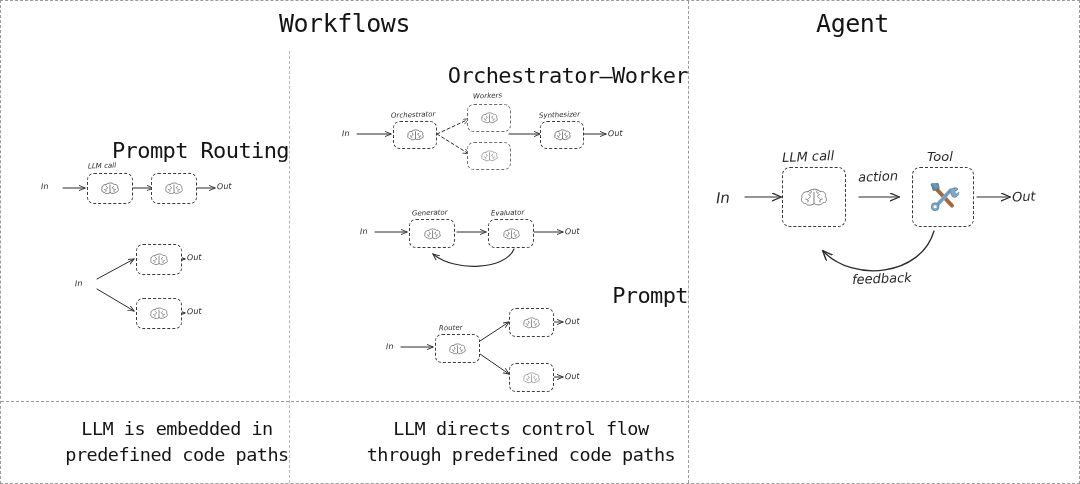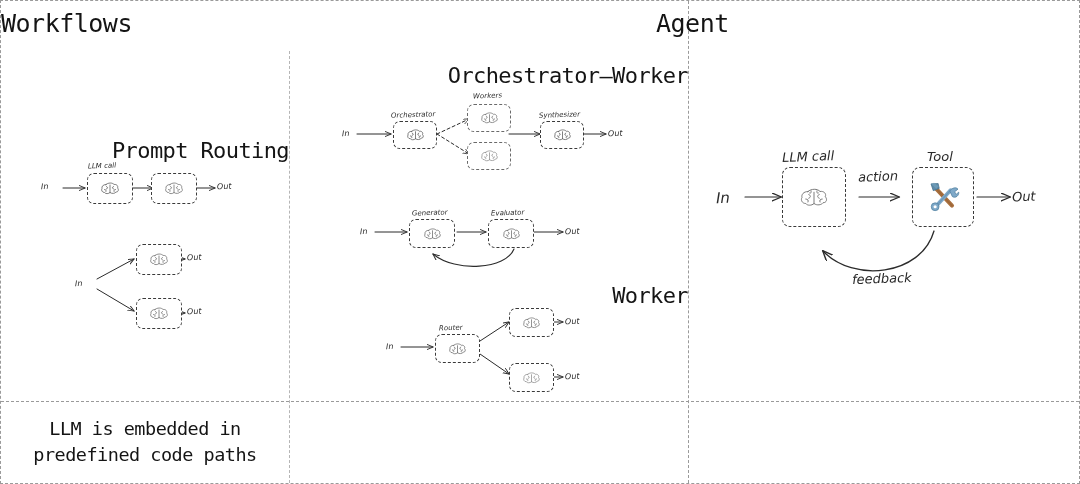--- a/index.html
+++ b/index.html
@@ -31,20 +31,21 @@
     position: absolute;
     left: 0; right: 0;
     height: 0;
     border-top: 1px dashed #9a9a9a;
   }
 
   
   .hdr {
     position: absolute;
     top: 8px;
+    text-align: center;
     font-size: 25px;
     letter-spacing: -0.5px;
     color: #141414;
     white-space: nowrap;
   }
   #hdr-workflows { left: 0; width: 687px; }
   #hdr-agent { left: 655px; width: 393px; }
 
   
   .sec-title {
@@ -108,20 +109,21 @@
     height: 83px;
     display: flex;
     align-items: center;
     justify-content: center;
     text-align: center;
     font-size: 18.5px;
     line-height: 26px;
     letter-spacing: -0.5px;
     color: #141414;
     box-sizing: border-box;
+    margin-left: 32px;
   }
 </style>
 </head>
 <body>
 
 <div class="page">
 
   <div class="v-divider outer" style="left:687px;"></div>
   <div class="v-divider" style="left:288px; top:50px;"></div>
   <div class="h-divider" style="top:400px;"></div>
@@ -338,21 +340,21 @@
         <path d="M13,11 C16,12 16,15 13,16"></path>
         <path d="M27,11 C24,12 24,15 27,16"></path>
         <path d="M9,17 C12,17 13,19 12,21"></path>
         <path d="M31,17 C28,17 27,19 28,21"></path>
       </g>
     </svg>
   </div>
 
   <div class="hand h-sm" style="left:564px; top:226px;">Out</div>
 
-  <div class="sec-title" style="left:288px; width:399px; top:282px;">Worker</div>
+  <div class="sec-title" style="left:288px; width:399px; top:282px;">Prompt</div>
 
   <div class="hand h-sm" style="left:385px; top:341px;">In</div>
 
   <div class="hand h-xs" style="left:438px; top:323px;">Router</div>
 
   <div class="node" style="left:434px; top:333px; width:45px; height:29px;">
     <svg class="brain" width="19" height="14" viewBox="0 0 40 30">
       <g fill="none" stroke="#666" stroke-width="1.6" stroke-linecap="round">
         <path d="M12,7 C6,7 3,11 4,15 C2,18 4,23 9,23 C11,26 17,26 20,23 C24,26 30,25 32,22 C37,22 38,17 35,14 C37,10 33,6 28,7 C25,3 16,3 12,7 Z"></path>
         <path d="M20,8 L20,23"></path>
@@ -438,14 +440,15 @@
         <circle cx="13.5" cy="37" r="2.1" fill="#ffffff"></circle>
       </g>
     </svg>
   </div>
 
   <div class="hand h-lg" style="left:1011px; top:188px;">Out</div>
 
   <div class="hand h-lg" style="left:851px; top:270px;">feedback</div>
 
   <div class="caption" style="left:0; width:288px;">LLM is embedded in<br>predefined code paths</div>
+  <div class="caption" style="left:289px; width:398px;">LLM directs control flow<br>through predefined code paths</div>
 
 </div>
 
 </body></html>

